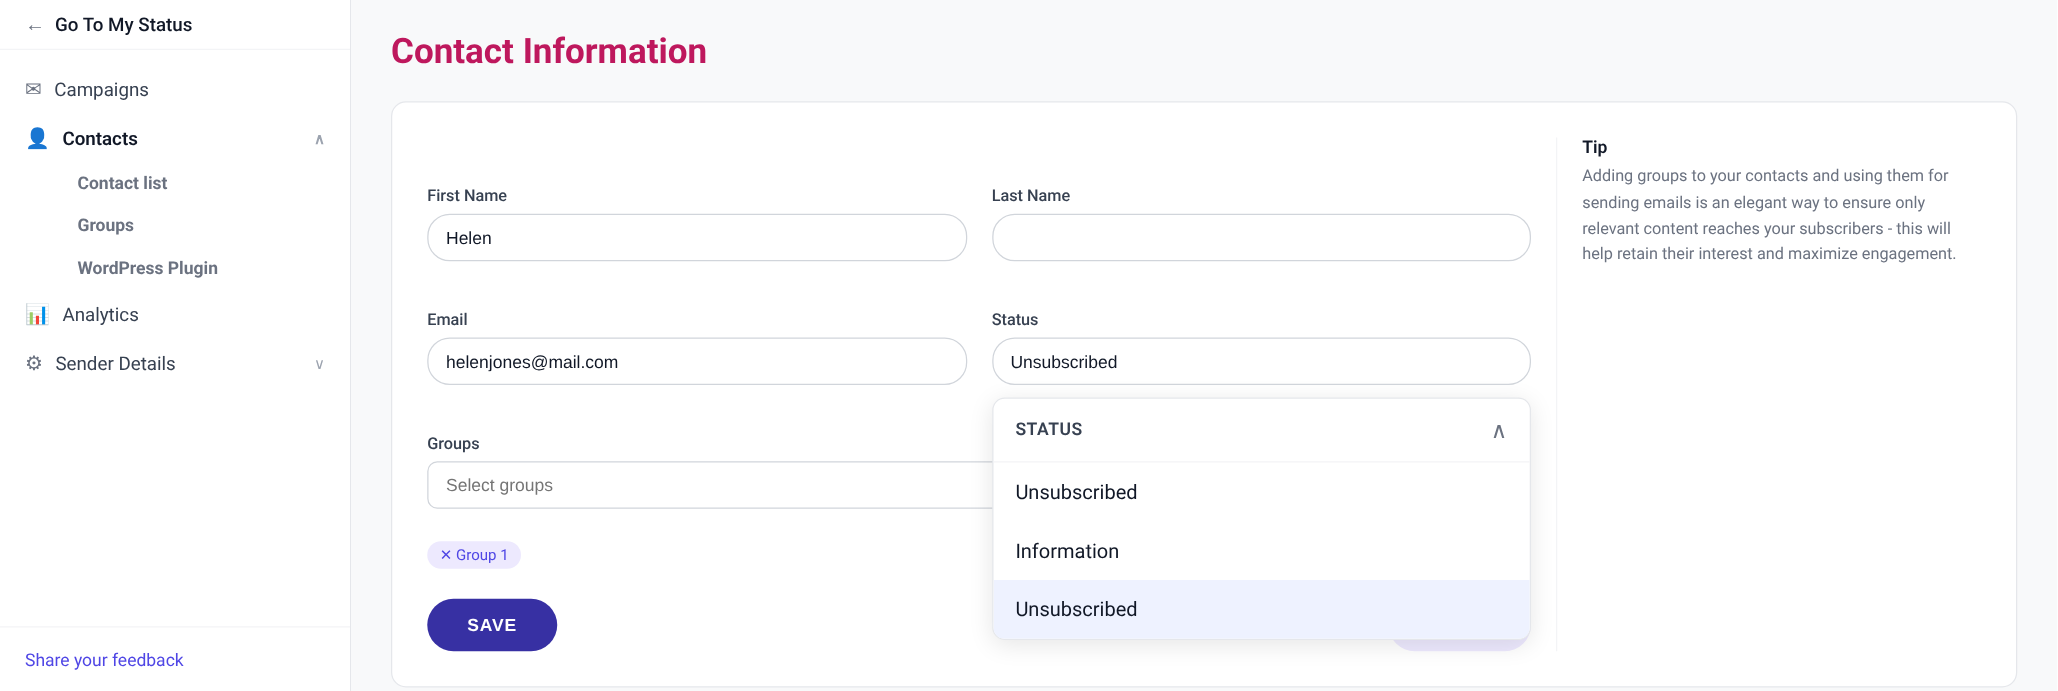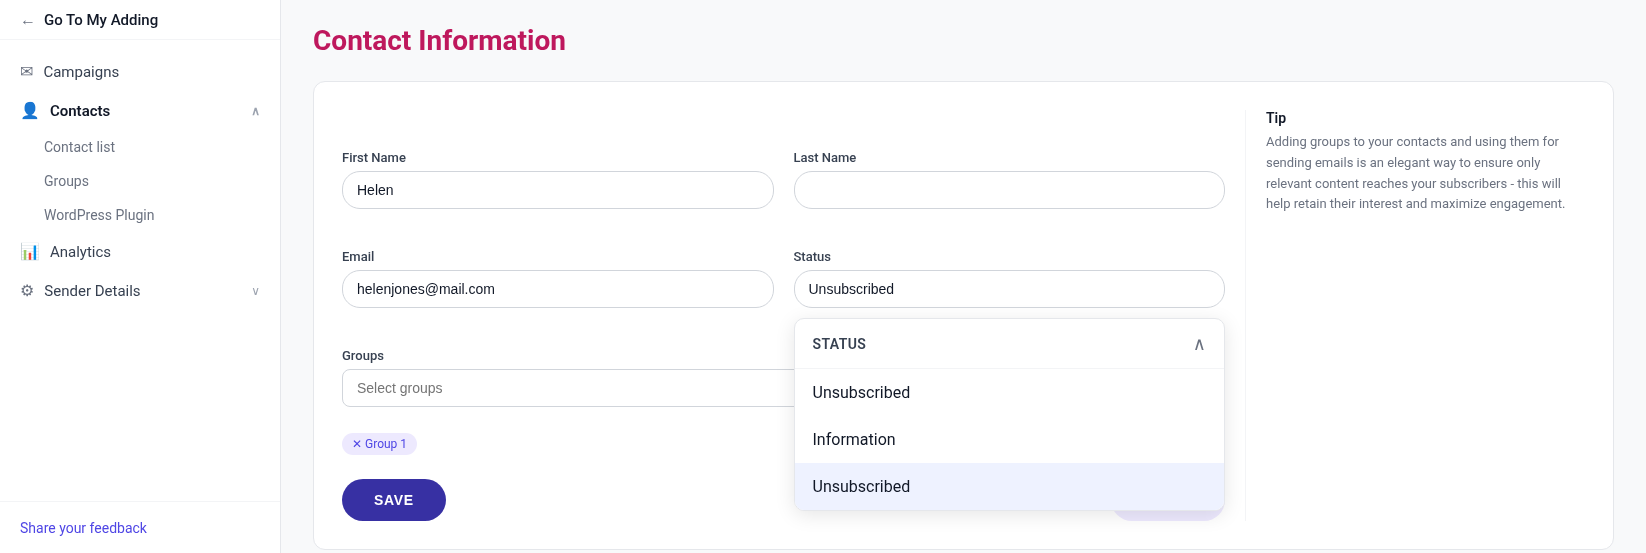--- a/index.html
+++ b/index.html
@@ -46,24 +46,25 @@
       cursor: pointer;
       border-radius: 0;
     }
     .nav-item .nav-icon { font-size: 16px; color: #6b7280; }
     .nav-item .expand-icon { margin-left: auto; font-size: 12px; color: #9ca3af; }
     .nav-item.active { font-weight: 600; color: #111827; }
 
     .nav-sub-item {
       display: flex;
       align-items: center;
-      padding: 9px 20px 9px 44px;
+      padding: 9px 20px 9px 62px;
       font-size: 14px;
       color: #6b7280;
       cursor: pointer;
+      font-weight: bold;
     }
 
     .sidebar-footer {
       padding: 16px 20px;
       border-top: 1px solid #f3f4f6;
     }
     .sidebar-footer a {
       color: #4f46e5;
       font-size: 14px;
       text-decoration: none;
@@ -249,21 +250,21 @@
       letter-spacing: 0.03em;
       text-transform: uppercase;
     }
   </style>
 </head>
 <body>
 
 <aside class="sidebar">
   <div class="sidebar-back">
     <span class="back-arrow">←</span>
-    <span>Go To My Adding</span>
+    <span>Go To My Status</span>
   </div>
   <nav class="sidebar-nav">
     <div class="nav-item">
       <span class="nav-icon">✉</span>
       <span>Campaigns</span>
     </div>
     <div class="nav-item active">
       <span class="nav-icon">👤</span>
       <span>Contacts</span>
       <span class="expand-icon">∧</span>

